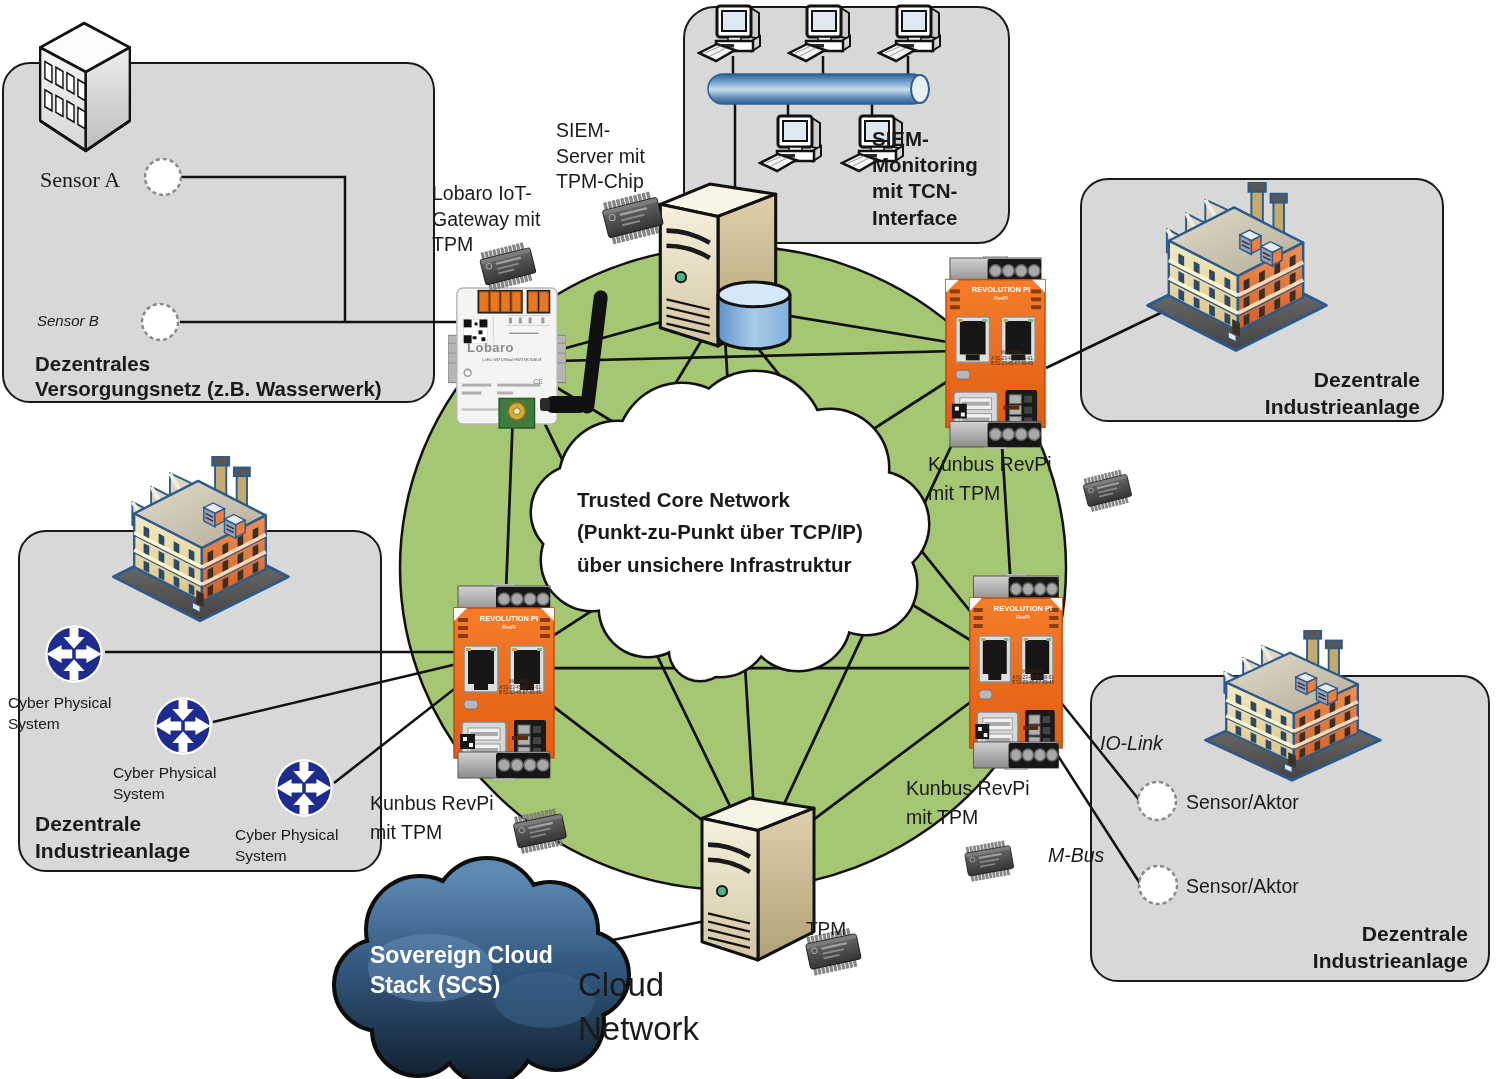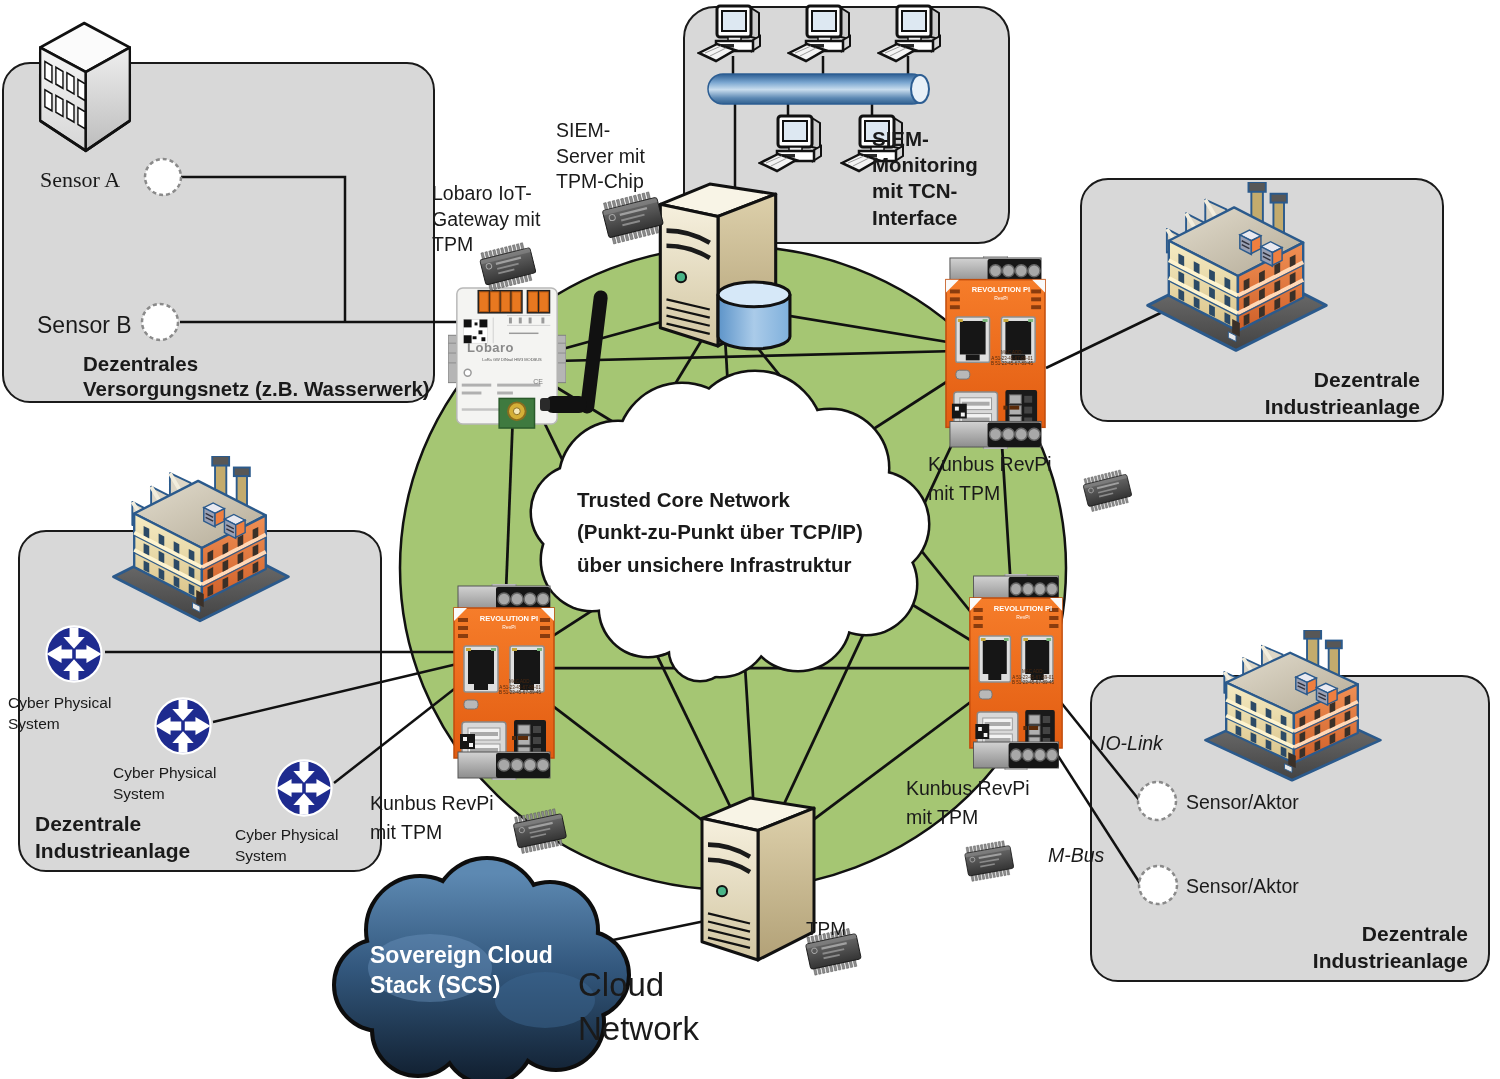--- a/index.html
+++ b/index.html
@@ -470,24 +470,24 @@
     </g>
 
     <use href="#symChip" width="64" height="48" transform="translate(596,202) rotate(-14)"></use>
     <use href="#symChip" width="64" height="48" transform="translate(474,252) rotate(-14) scale(0.92)"></use>
     <use href="#symChip" width="64" height="48" transform="translate(1078,478) rotate(-14) scale(0.8)"></use>
     <use href="#symChip" width="64" height="48" transform="translate(508,816) rotate(-12) scale(0.88)"></use>
     <use href="#symChip" width="64" height="48" transform="translate(960,846) rotate(-10) scale(0.82)"></use>
     <use href="#symChip" width="64" height="48" transform="translate(800,936) rotate(-12) scale(0.92)"></use>
   </svg>
 
-  <div class="lbl b" style="left:35px;top:351px;width:390px;font-size:20.5px;line-height:1.22;margin-left:48px;">Dezentrales
+  <div class="lbl b" style="left:35px;top:351px;width:390px;font-size:20.5px;line-height:1.22;">Dezentrales
 Versorgungsnetz (z.B. Wasserwerk)</div>
   <div class="lbl" style="left:40px;top:166px;width:100px;font-size:22px;font-family:Liberation Serif, serif;">Sensor A</div>
-  <div class="lbl" style="left:37px;top:311px;width:100px;font-size:23px;">Sensor B</div>
+  <div class="lbl" style="left:37px;top:311px;width:100px;font-size:15px;font-style:italic;">Sensor B</div>
 
   <div class="lbl c" style="left:432px;top:173px;width:220px;font-size:19.5px;line-height:1.32;margin-top:8px;">Lobaro IoT-
 Gateway mit
 TPM</div>
   <div class="lbl c" style="left:556px;top:118px;width:128px;font-size:19.5px;line-height:1.32;">SIEM-
 Server mit
 TPM-Chip</div>
   <div class="lbl c b" style="left:872px;top:126px;width:132px;font-size:20.5px;line-height:1.28;">SIEM-
 Monitoring
 mit TCN-

